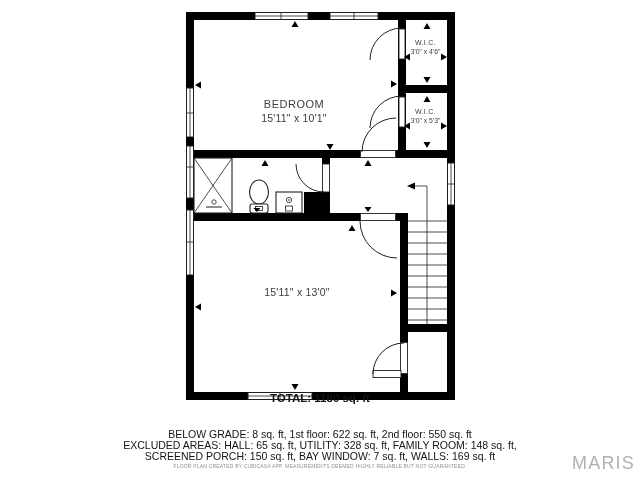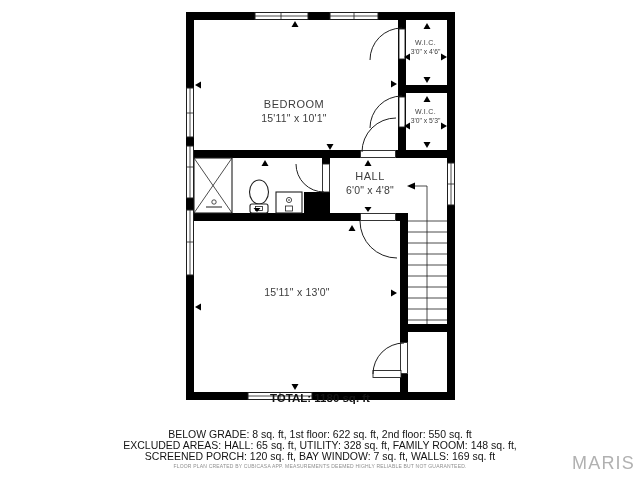--- a/index.html
+++ b/index.html
@@ -195,30 +195,26 @@
     <div class="room-name">W.I.C.</div>
     <div class="room-dims">3'0" x 4'6"</div>
   </div>
 
   <div class="room-label wic" style="left:404px;top:108px;width:43px;">
     <div class="room-name">W.I.C.</div>
     <div class="room-dims">3'0" x 5'3"</div>
   </div>
 
 
-  <div class="room-label" style="left:330px;top:170px;width:80px;">
-    <div class="room-name">HALL</div>
-    <div class="room-dims">6'0" x 4'8"</div>
-  </div>
 
   <div class="room-label" style="left:197px;top:286px;width:200px;">
     <div class="room-dims">15'11" x 13'0"</div>
   </div>
 
   <div class="summary sum-total">TOTAL: 1180 sq. ft</div>
   <div class="summary sum-line sum-1">BELOW GRADE: 8 sq. ft, 1st floor: 622 sq. ft, 2nd floor: 550 sq. ft</div>
   <div class="summary sum-line sum-2">EXCLUDED AREAS: HALL: 65 sq. ft, UTILITY: 328 sq. ft, FAMILY ROOM: 148 sq. ft,</div>
-  <div class="summary sum-line sum-3">SCREENED PORCH: 120 sq. ft, BAY WINDOW: 7 sq. ft, WALLS: 169 sq. ft</div>
+  <div class="summary sum-line sum-3">SCREENED PORCH: 150 sq. ft, BAY WINDOW: 7 sq. ft, WALLS: 169 sq. ft</div>
   <div class="summary disclaimer">FLOOR PLAN CREATED BY CUBICASA APP. MEASUREMENTS DEEMED HIGHLY RELIABLE BUT NOT GUARANTEED.</div>
 
   <div class="logo">MARIS</div>
 
 </div>
 
 </body></html>

